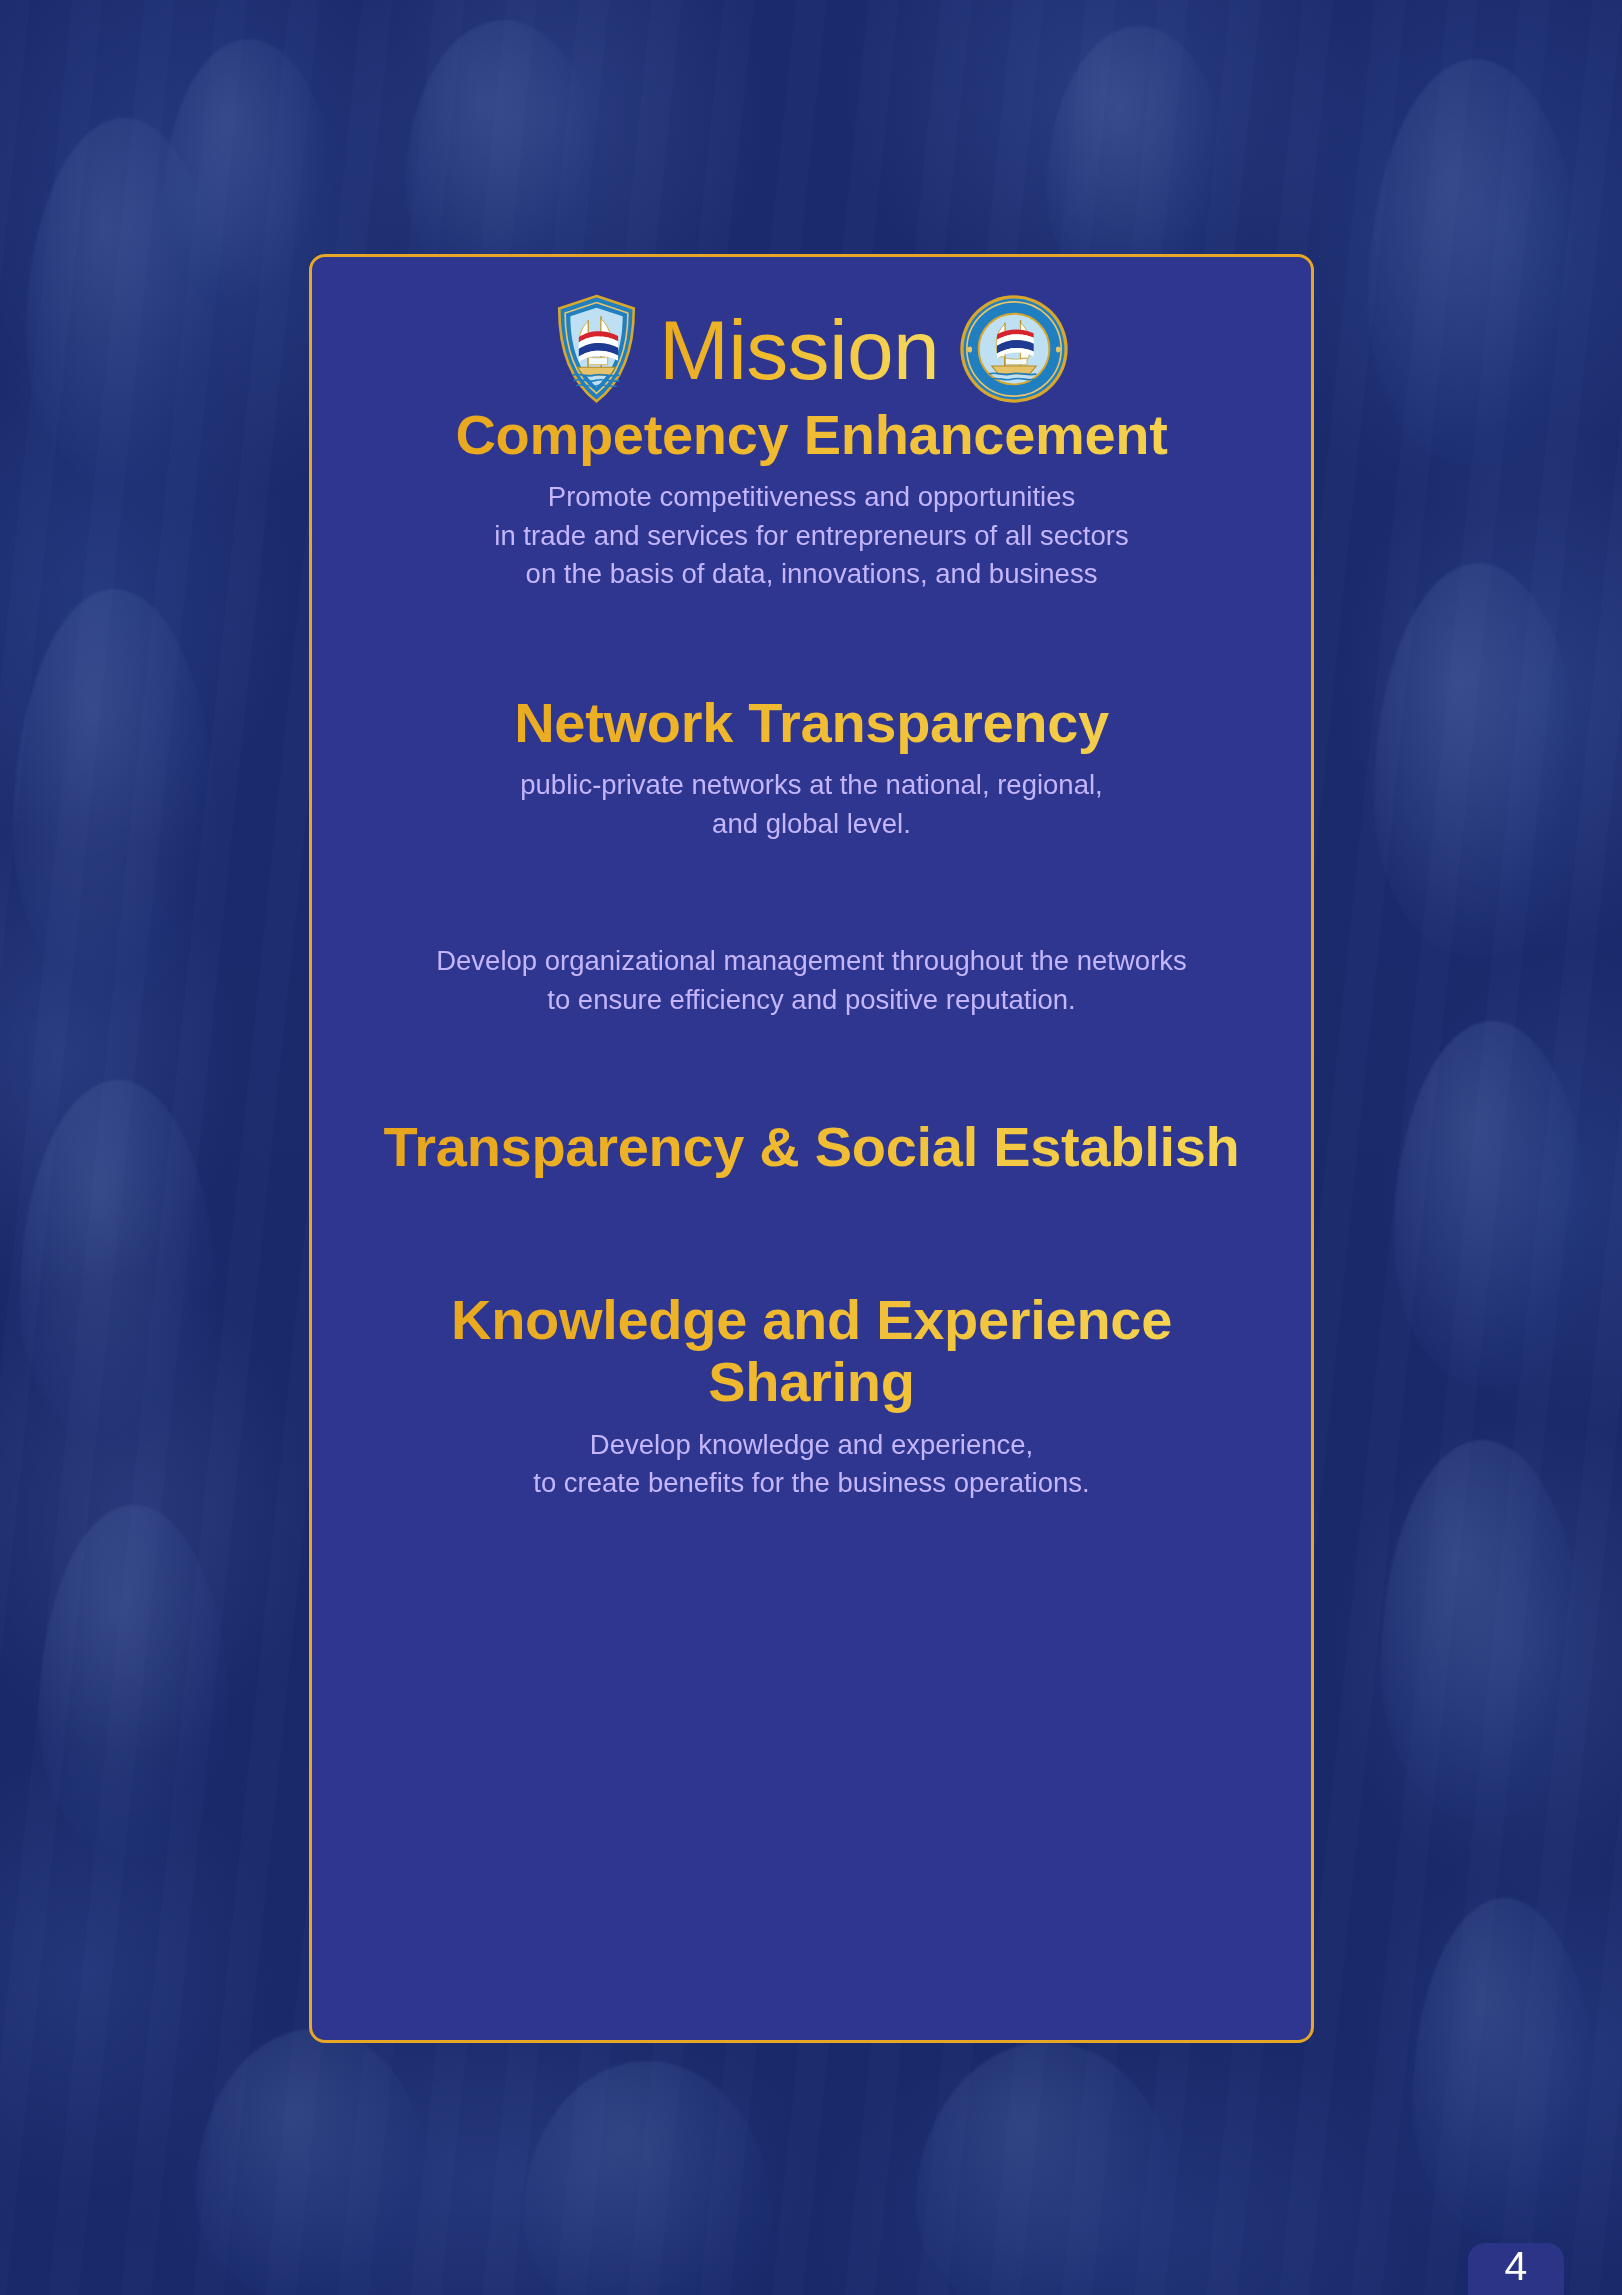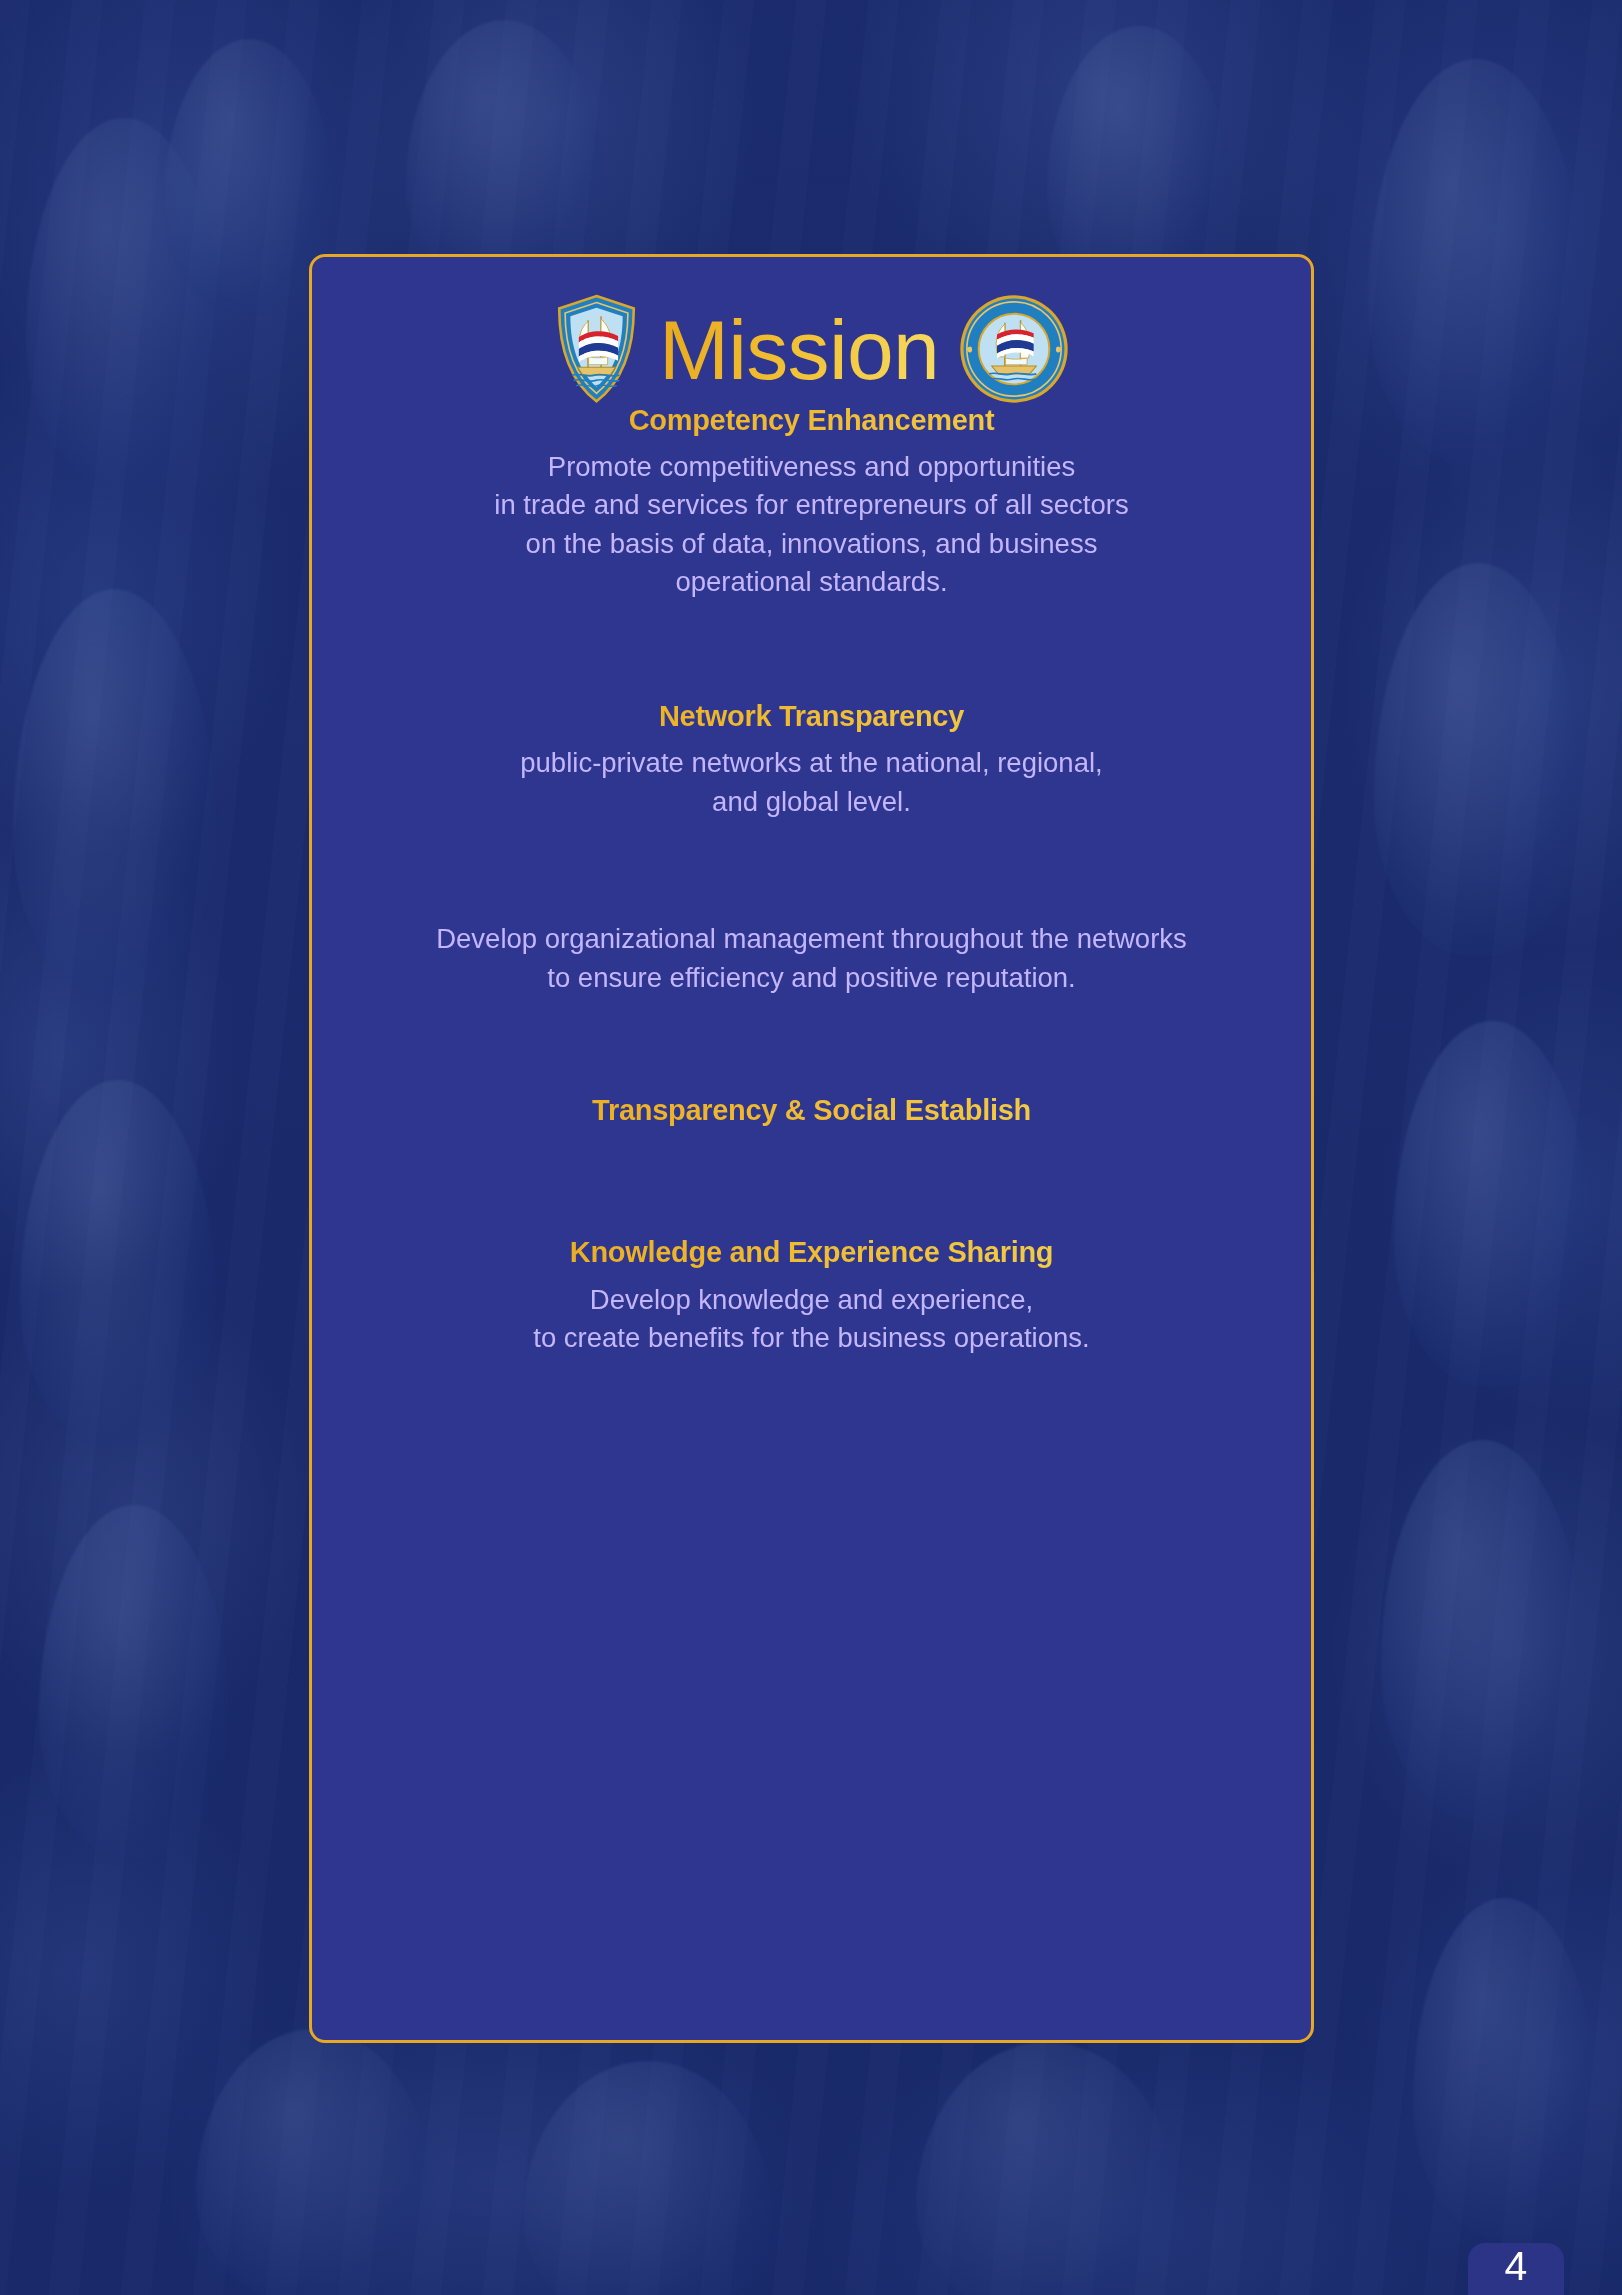--- a/index.html
+++ b/index.html
@@ -104,21 +104,21 @@
   
   .emblem { flex: 0 0 auto; }
   .emblem-shield { width: 85px; height: 110px; }
   .emblem-circle { width: 110px; height: 110px; }
 
   
   .sections { padding-top: 23.6px; }
   .section { text-align: center; }
 
   .sec-heading {
-    font-size: 29px;
+    font-size: 56px;
     font-weight: 700;
     line-height: 1.12;
     letter-spacing: -0.3px;
     margin: 0 0 11.8px 0;
     background: linear-gradient(95deg, #e5a31b 0%, #eeb327 34%, #f6d857 100%);
     -webkit-background-clip: text;
     background-clip: text;
     color: transparent;
   }
   .sec-body {
@@ -244,21 +244,20 @@
     </div>
 
     <div class="sections">
 
       <div class="section">
         <h2 class="sec-heading">Competency Enhancement</h2>
         <p class="sec-body">
           <span class="ln">Promote competitiveness and opportunities</span>
           <span class="ln">in trade and services for entrepreneurs of all sectors</span>
           <span class="ln">on the basis of data, innovations, and business</span>
-          <span class="ln">operational standards.</span>
         </p>
       </div>
 
       <div class="sp-1"></div>
 
       <div class="section">
         <h2 class="sec-heading">Network Transparency</h2>
         <p class="sec-body">
           <span class="ln">public-private networks at the national, regional,</span>
           <span class="ln">and global level.</span>

